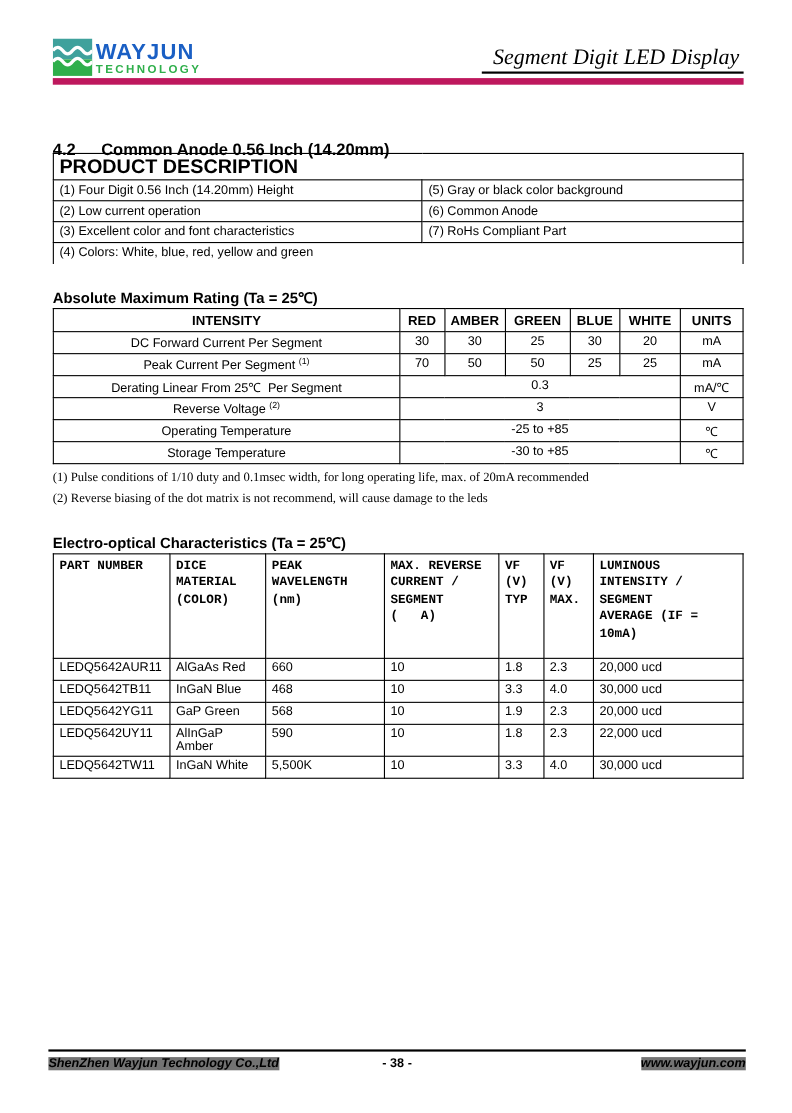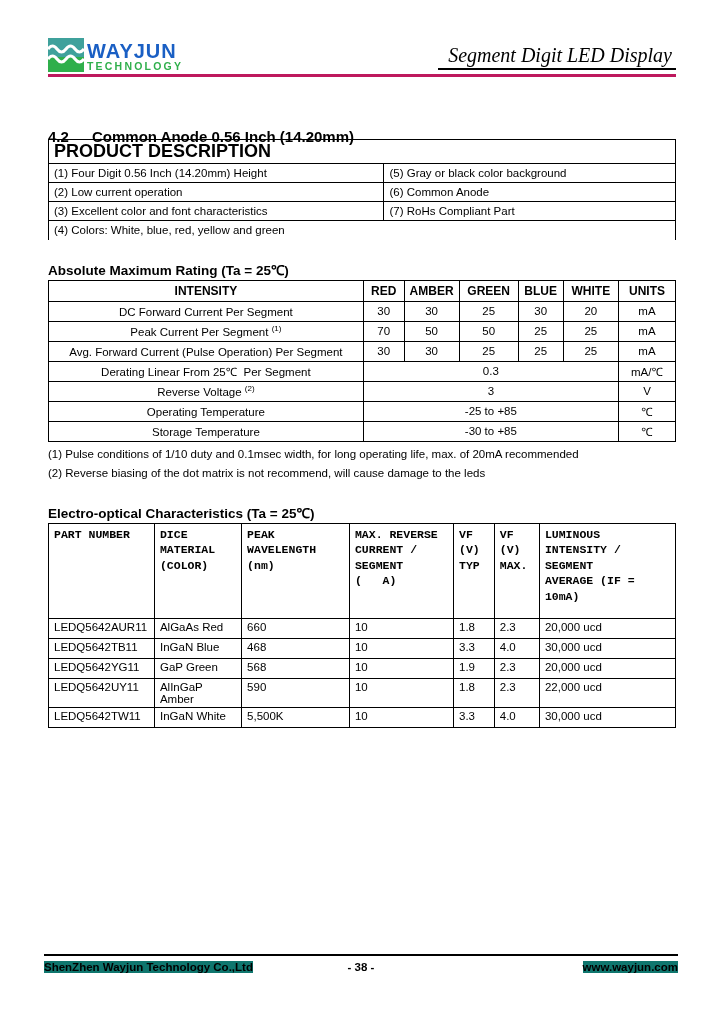--- a/index.html
+++ b/index.html
@@ -8,21 +8,21 @@
     width: 720px; height: 1012px;
     background: #ffffff; color: #000;
     font-family: "Liberation Sans", sans-serif;
     position: relative; overflow: hidden;
   }
   .page { position: relative; width: 720px; height: 1012px; padding: 38px 44px 0 48px; }
 
   
   .header {
     display: flex; justify-content: space-between; align-items: flex-end;
-    border-bottom: 3px solid #be185d; padding-bottom: 2px; height: 39px;
+    border-bottom: 6px solid #be185d; padding-bottom: 2px; height: 39px;
   }
   .logo { display: flex; align-items: flex-end; gap: 3px; }
   .logo-mark { display: block; }
   .logo-text { line-height: 1; }
   .logo-brand {
     font-size: 20px; font-weight: bold; letter-spacing: 1px;
     color: #1a5fc4; line-height: 18px;
   }
   .logo-sub {
     font-size: 10.5px; font-weight: bold; letter-spacing: 2.2px;
@@ -51,38 +51,38 @@
   
   .tbl-heading { margin-top: 21px; margin-bottom: 2px; font-size: 13.5px; font-weight: bold; height: 17px; }
 
   
   .am-table td { text-align: center; height: 20px; }
   .am-table td.param { text-align: center; }
   .am-head td { font-weight: bold; font-size: 12px; height: 21px; }
   sup { font-size: 8px; }
 
   .notes { margin-top: 3px; font-size: 11.5px; }
-  .notes div { line-height: 19px; }
+  .notes div { line-height: 19px; font-family: Liberation Serif, serif; }
 
   
   .eo-table td {
     text-align: left; vertical-align: top;
     white-space: pre-line; padding: 2px 5px; height: 20px;
   }
   .eo-head td { font-weight: bold; font-size: 11.5px; line-height: 15.6px; padding-top: 3px; height: 95px; font-family: Liberation Mono, monospace; }
 
   
   .footer {
     position: absolute; top: 954px; left: 44px; right: 42px;
     border-top: 2px solid #000; padding-top: 5px;
     display: flex; justify-content: space-between;
     font-size: 11.5px; font-weight: bold;
   }
   .footer .center { position: absolute; left: 0; right: 0; text-align: center; }
-  .footer .company, .footer .website { position: relative; z-index: 1; background: #0f766e; }
+  .footer .company, .footer .website { position: relative; z-index: 1; background: #737373; font-style: italic; }
 </style>
 </head>
 <body>
 
 <div class="page">
 
   <div class="header">
     <div class="logo">
       <svg class="logo-mark" width="36" height="34" viewBox="0 0 36 34">
         <rect x="0" y="0" width="36" height="19" fill="#3fa19c"></rect>
@@ -157,29 +157,20 @@
       <td>25</td>
       <td>30</td>
       <td>20</td>
       <td>mA</td>
     </tr>
     <tr>
       <td class="param"><span>Peak Current Per Segment </span><sup>(1)</sup></td>
       <td>70</td>
       <td>50</td>
       <td>50</td>
-      <td>25</td>
-      <td>25</td>
-      <td>mA</td>
-    </tr>
-    <tr>
-      <td class="param"><span>Avg. Forward Current (Pulse Operation) Per Segment</span><sup></sup></td>
-      <td>30</td>
-      <td>30</td>
-      <td>25</td>
       <td>25</td>
       <td>25</td>
       <td>mA</td>
     </tr>
     <tr>
       <td class="param"><span>Derating Linear From 25℃&nbsp; Per Segment</span><sup></sup></td>
       <td colspan="5">0.3</td>
       <td>mA/℃</td>
     </tr>
     <tr>

